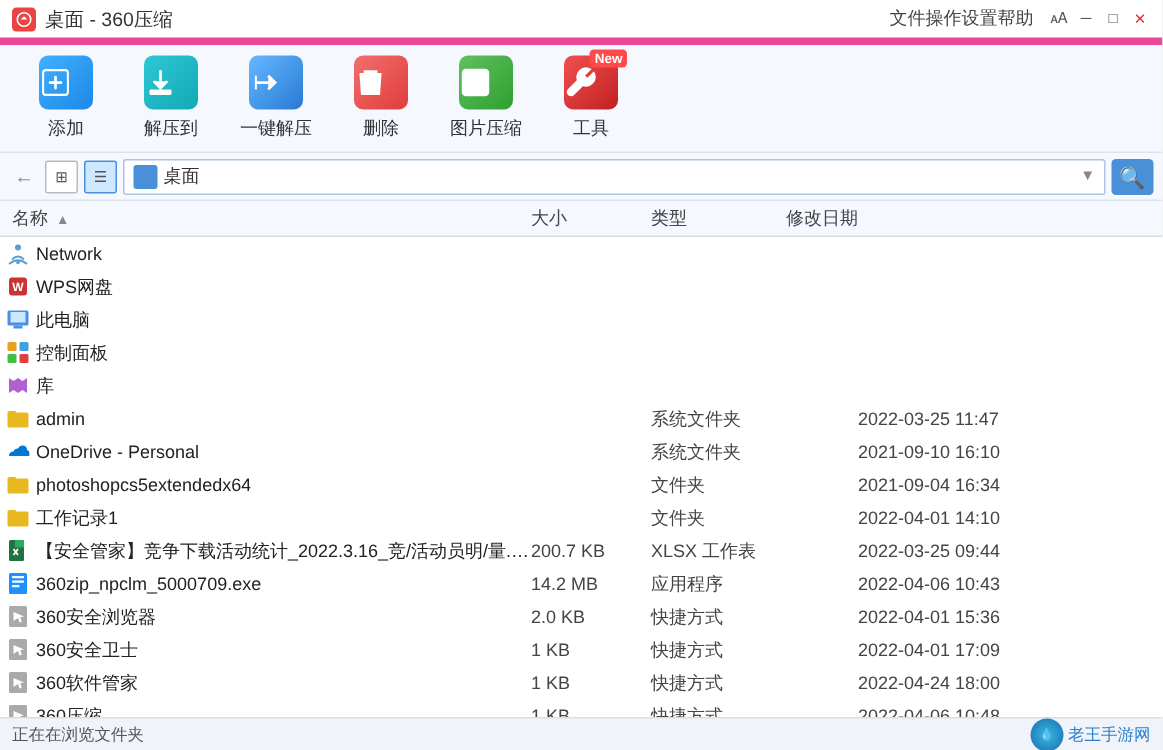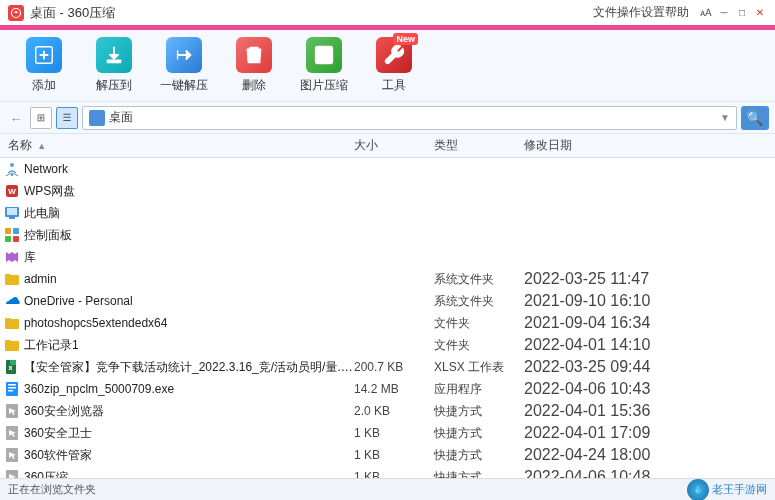--- a/index.html
+++ b/index.html
@@ -74,21 +74,21 @@
       justify-content: center;
       width: 68px;
       height: 64px;
       cursor: pointer;
       border-radius: 4px;
       gap: 4px;
     }
     .tool-icon {
       width: 36px; height: 36px;
       border-radius: 6px;
-      display: flex; align-items: center; justify-content: center;
+      display: flex; align-items: center; justify-content: flex-start;
       position: relative;
     }
     .tool-label {
       font-size: 12px;
       color: #333;
     }
     
     .icon-add { background: linear-gradient(135deg,#40b0ff,#1e88e5); }
     .icon-extract { background: linear-gradient(135deg,#2ec7d4,#12a9b5); }
     .icon-onekey { background: linear-gradient(135deg,#64b9ff,#2979d4); }
@@ -205,21 +205,21 @@
       white-space: nowrap;
     }
     .file-icon {
       width: 16px; height: 16px;
       flex-shrink: 0;
       display: flex; align-items: center; justify-content: center;
     }
     .file-name-text { font-size: 12px; color: #222; overflow: hidden; text-overflow: ellipsis; }
     .file-size { flex: 0 0 80px; font-size: 12px; color: #444; }
     .file-type { flex: 0 0 90px; font-size: 12px; color: #444; }
-    .file-date { flex: 1; font-size: 16px; color: #444; }
+    .file-date { flex: 1; font-size: 12px; color: #444; margin-left: 48px; }
 
     
     .status-bar {
       height: 22px;
       background: #f0f4fa;
       border-top: 1px solid #ddd;
       display: flex;
       align-items: center;
       padding: 0 8px;
       font-size: 11px;

